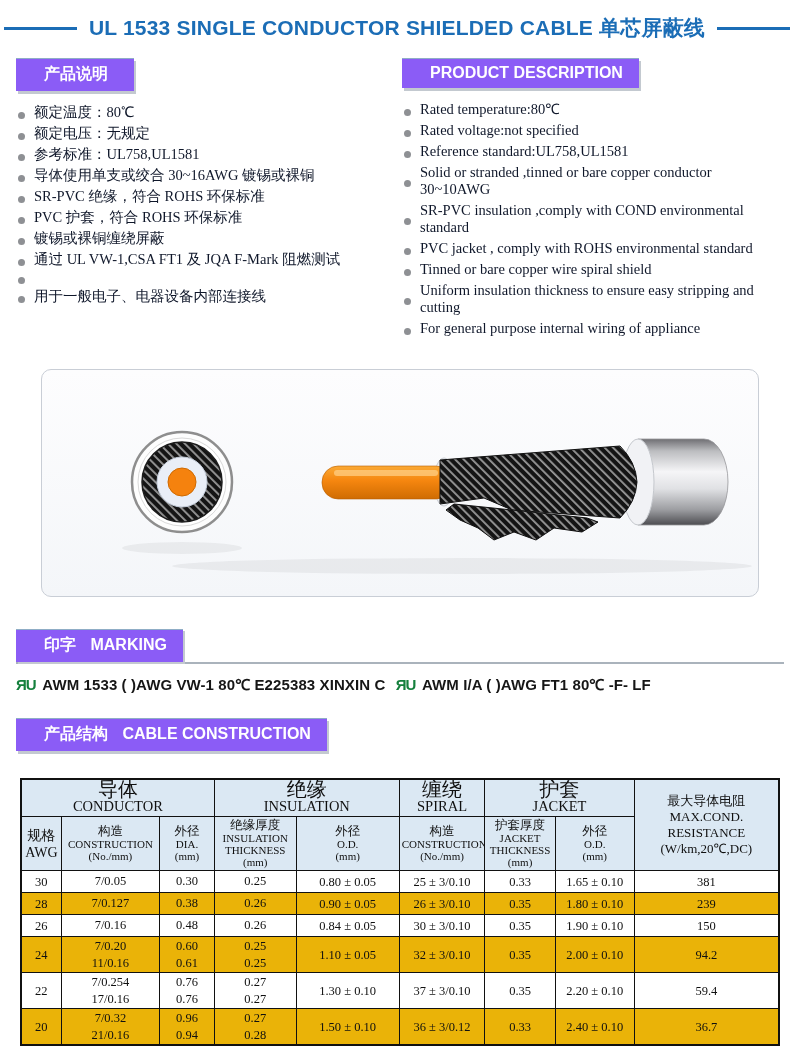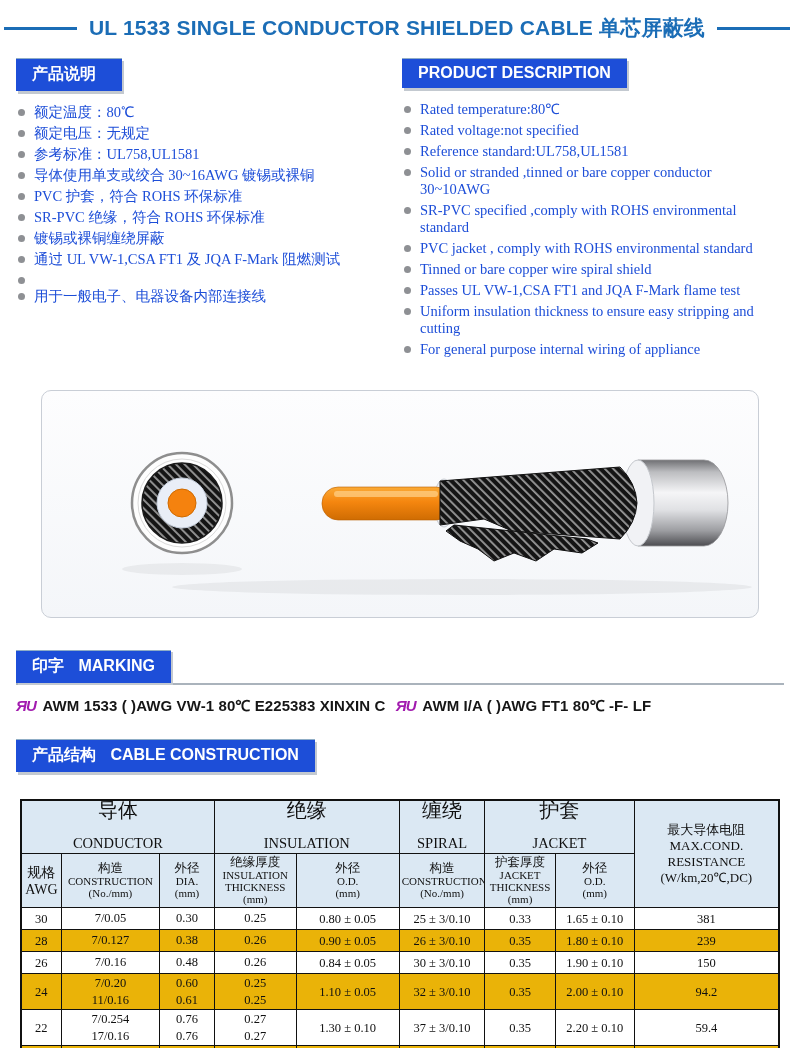--- a/index.html
+++ b/index.html
@@ -7,47 +7,47 @@
 
   
   .title-row{display:flex;align-items:center;gap:12px;padding:14px 10px 0 4px;}
   .title-line{flex:1;height:3px;background:#1b6db6;}
   .page-title{margin:0;color:#1b6db6;font-size:21px;font-weight:bold;white-space:nowrap;letter-spacing:0.2px;}
 
   
   .cols{display:flex;padding:16px 16px 0 16px;gap:14px;}
   .col-left{width:372px;flex:none;}
   .col-right{flex:1;}
-  .section-bar{display:inline-block;background:#1d4ed8;color:#fff;font-size:16px;font-weight:bold;
-    padding:5px 16px 6px 16px;box-shadow:2px 3px 0 #c3c9d0;border-top:1px solid #8fadc6;margin-bottom:13px;}
+  .section-bar{display:inline-block;background:#8b5cf6;color:#fff;font-size:16px;font-weight:bold;
+    padding:5px 16px 6px 28px;box-shadow:2px 3px 0 #c3c9d0;border-top:1px solid #8fadc6;margin-bottom:13px;}
   .section-bar .cn{margin-right:10px;}
-  .bullet-item{display:flex;align-items:flex-start;margin-bottom:4px;
-    font-family:"Liberation Serif",serif;font-size:14.5px;line-height:17px;color:#1d4ed8;}
+  .bullet-item{display:flex;align-items:center;margin-bottom:4px;
+    font-family:"Liberation Serif",serif;font-size:14.5px;line-height:17px;color:#0f172a;}
   .dot{width:7px;height:7px;border-radius:50%;background:#8e9094;margin:5px 9px 0 2px;flex:none;}
 
   
   .cable-card{margin:28px auto 0 auto;width:716px;height:226px;border:1px solid #c9ced6;border-radius:10px;
     background:linear-gradient(180deg,#fdfdfe 0%,#f4f6f9 100%);}
   .cable-card svg{display:block;width:100%;height:100%;}
 
   
   .marking-section{margin:32px 16px 0 16px;}
   .marking-bar{border-bottom:2px solid #aab3bc;}
   .marking-text{margin:10px 0 0 0;font-size:15px;font-weight:bold;color:#161616;letter-spacing:0.1px;}
-  .ul-mark{color:#a21caf;font-weight:800;letter-spacing:-1px;margin:0 3px 0 0;font-style:italic;}
+  .ul-mark{color:#15803d;font-weight:800;letter-spacing:-1px;margin:0 3px 0 0;}
   .ul-mark.second{margin-left:6px;}
 
   
   .construction-section{margin:24px 16px 0 16px;}
   .ctable{border-collapse:collapse;width:760px;margin:14px auto 0 auto;border:2px solid #111;table-layout:fixed;}
   .ctable th,.ctable td{border:1px solid #111;text-align:center;vertical-align:middle;
     font-family:"Liberation Serif",serif;color:#101010;padding:1px 2px;overflow:hidden;}
   .ctable thead th{background:#dbe8f3;font-weight:normal;}
   .g-cn{font-size:20px;line-height:17px;}
-  .g-en{font-size:14.5px;line-height:17px;margin-top:16px;}
+  .g-en{font-size:14.5px;line-height:17px;}
   .sh-cn{font-size:12.5px;line-height:14px;}
   .sh-en{font-size:11px;line-height:12px;}
   .sh-unit{font-size:11px;line-height:13px;}
   .awg-th div{font-size:14px;line-height:17px;}
   .res-th div{font-size:13px;line-height:16px;}
   .ctable tbody td{font-size:12.5px;line-height:16px;height:19px;}
   .ctable tbody tr.shaded td{background:#eab308;}
   .cell-line{line-height:16.5px;}
 </style>
 </head>
@@ -76,25 +76,25 @@
         <div class="bullet-item">
           <span class="dot"></span>
           <span class="bullet-text">参考标准：UL758,UL1581</span>
         </div>
         <div class="bullet-item">
           <span class="dot"></span>
           <span class="bullet-text">导体使用单支或绞合 30~16AWG 镀锡或裸铜</span>
         </div>
         <div class="bullet-item">
           <span class="dot"></span>
+          <span class="bullet-text">SR-PVC 绝缘，符合 ROHS 环保标准</span>
+        </div>
+        <div class="bullet-item">
+          <span class="dot"></span>
           <span class="bullet-text">PVC 护套，符合 ROHS 环保标准</span>
-        </div>
-        <div class="bullet-item">
-          <span class="dot"></span>
-          <span class="bullet-text">SR-PVC 绝缘，符合 ROHS 环保标准</span>
         </div>
         <div class="bullet-item">
           <span class="dot"></span>
           <span class="bullet-text">镀锡或裸铜缠绕屏蔽</span>
         </div>
         <div class="bullet-item">
           <span class="dot"></span>
           <span class="bullet-text">通过 UL VW-1,CSA FT1 及 JQA F-Mark 阻燃测试</span>
         </div>
         <div class="bullet-item">
@@ -122,33 +122,29 @@
         <div class="bullet-item">
           <span class="dot"></span>
           <span class="bullet-text">Reference standard:UL758,UL1581</span>
         </div>
         <div class="bullet-item">
           <span class="dot"></span>
           <span class="bullet-text">Solid or stranded ,tinned or bare copper conductor 30~10AWG</span>
         </div>
         <div class="bullet-item">
           <span class="dot"></span>
-          <span class="bullet-text">SR-PVC specified ,comply with ROHS environmental standard</span>
+          <span class="bullet-text">SR-PVC insulation ,comply with COND environmental standard</span>
         </div>
         <div class="bullet-item">
           <span class="dot"></span>
           <span class="bullet-text">PVC jacket , comply with ROHS environmental standard</span>
         </div>
         <div class="bullet-item">
           <span class="dot"></span>
           <span class="bullet-text">Tinned or bare copper wire spiral shield</span>
-        </div>
-        <div class="bullet-item">
-          <span class="dot"></span>
-          <span class="bullet-text">Passes UL VW-1,CSA FT1 and JQA F-Mark flame test</span>
         </div>
         <div class="bullet-item">
           <span class="dot"></span>
           <span class="bullet-text">Uniform insulation thickness to ensure easy stripping and cutting</span>
         </div>
         <div class="bullet-item">
           <span class="dot"></span>
           <span class="bullet-text">For general purpose internal wiring of appliance</span>
         </div>
       </div>

